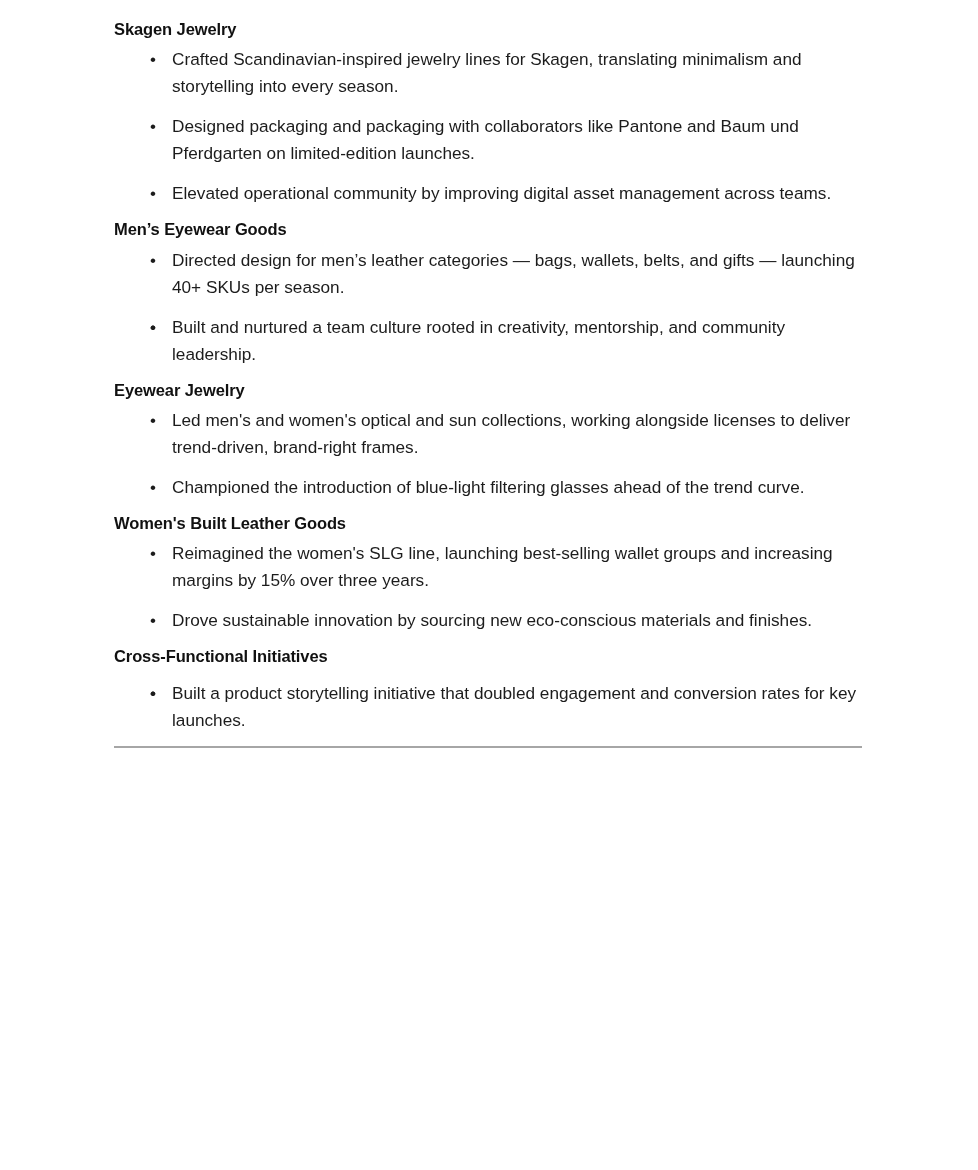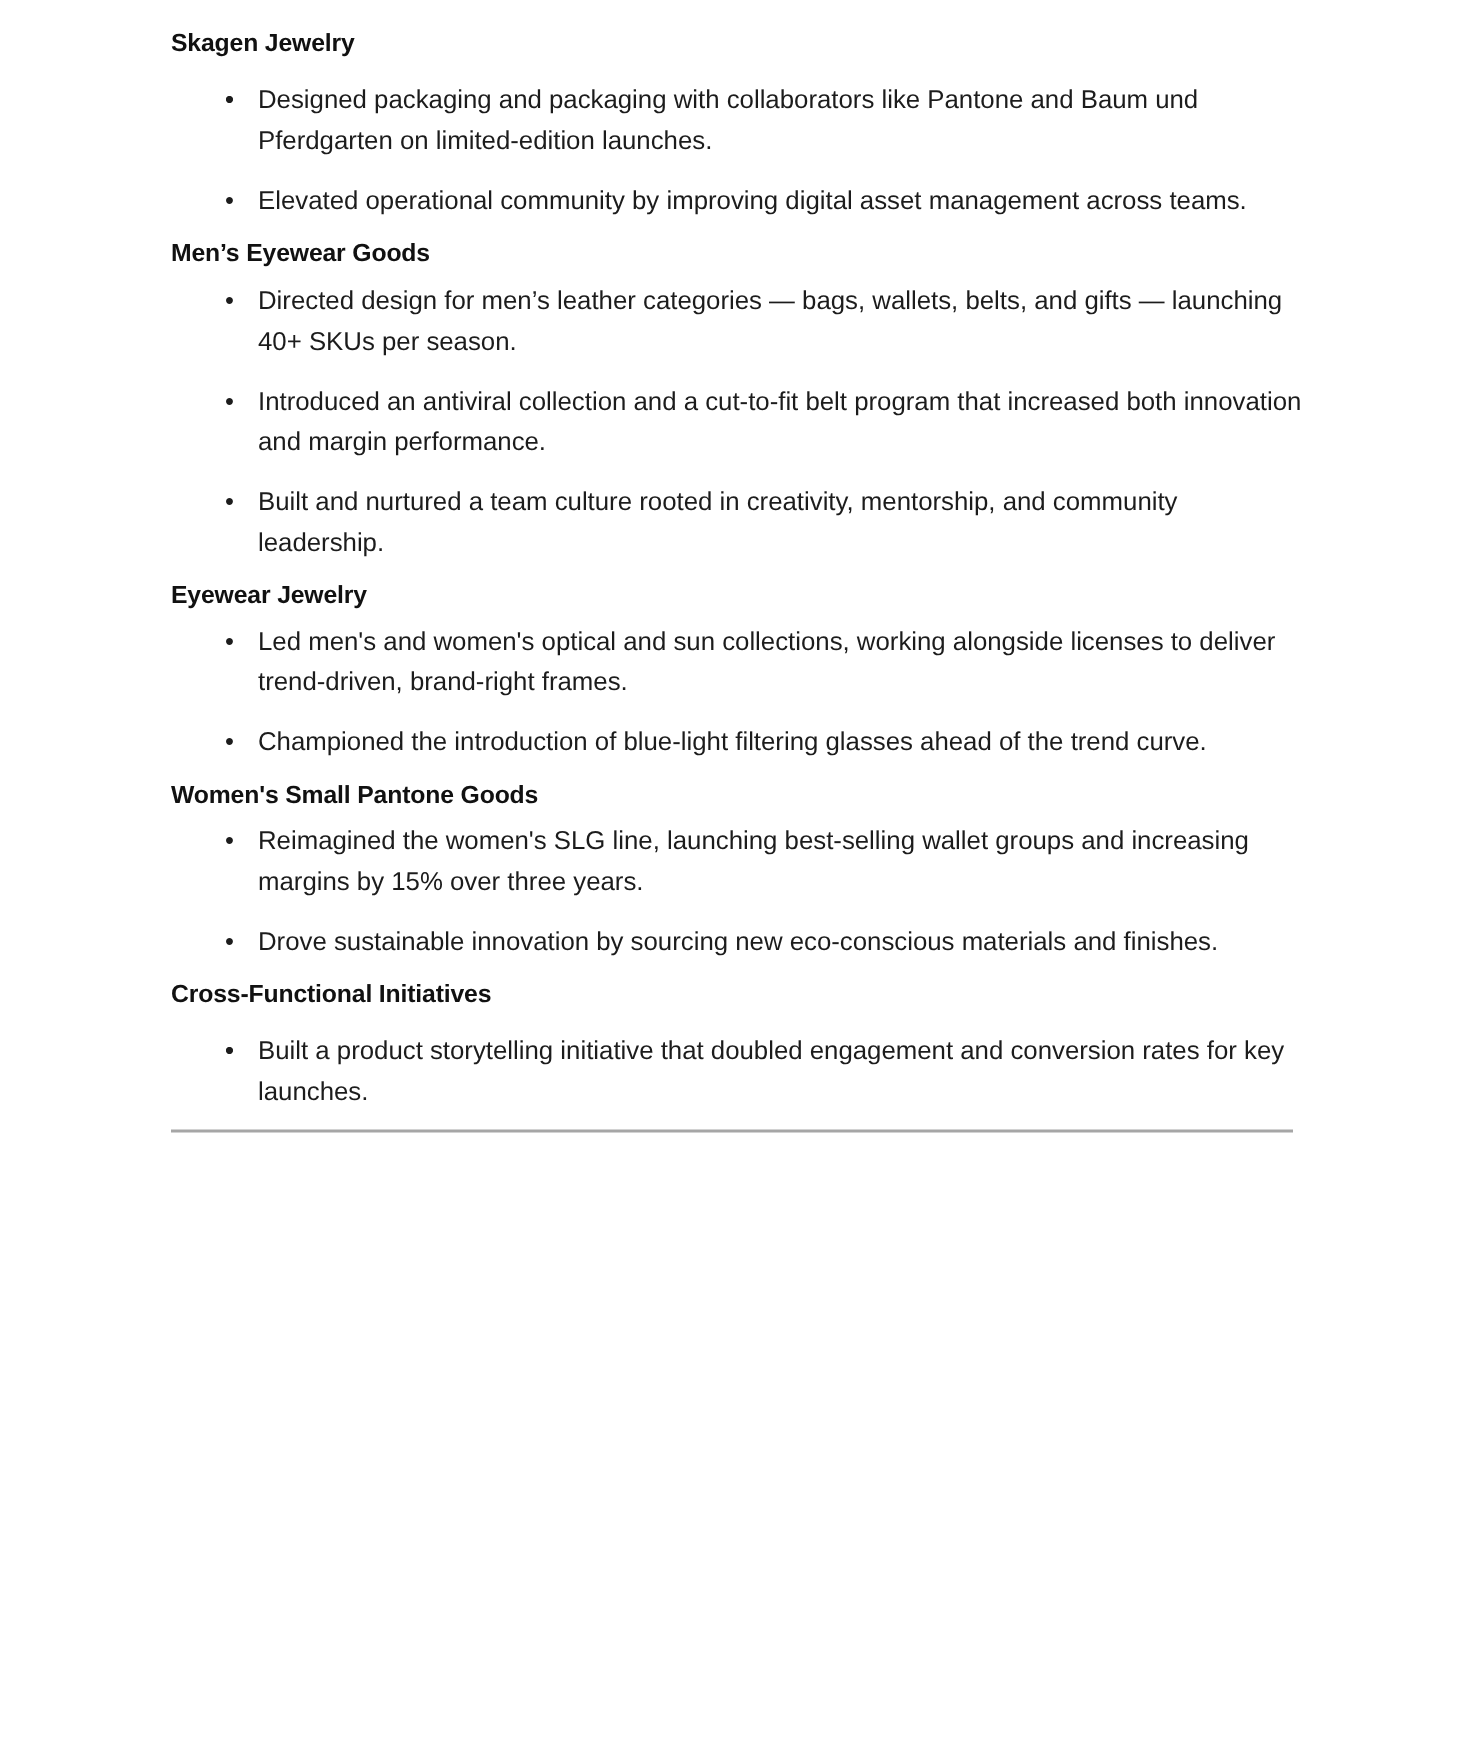--- a/index.html
+++ b/index.html
@@ -80,42 +80,42 @@
   }
 </style>
 </head>
 <body>
 
 <div class="page">
   <div class="doc-body" id="doc-body">
       <div class="section">
         <div class="section-heading">Skagen Jewelry</div>
         <ul class="bullets">
-          <li><span class="bullet-dot">•</span></li>
+          <li><span class="bullet-dot">•</span><span class="bullet-text">Crafted Scandinavian-inspired jewelry lines for Skagen, translating minimalism and storytelling into every season.</span></li>
           <li><span class="bullet-dot">•</span><span class="bullet-text">Designed packaging and packaging with collaborators like Pantone and Baum und Pferdgarten on limited-edition launches.</span></li>
           <li><span class="bullet-dot">•</span><span class="bullet-text">Elevated operational community by improving digital asset management across teams.</span></li>
         </ul>
       </div>
       <div class="section">
         <div class="section-heading">Men’s Eyewear Goods</div>
         <ul class="bullets">
           <li><span class="bullet-dot">•</span><span class="bullet-text">Directed design for men’s leather categories — bags, wallets, belts, and gifts — launching 40+ SKUs per season.</span></li>
-          <li><span class="bullet-dot">•</span><span class="bullet-text">Introduced an antiviral collection and a cut-to-fit belt program that increased both innovation and margin performance.</span></li>
+          <li><span class="bullet-dot">•</span></li>
           <li><span class="bullet-dot">•</span><span class="bullet-text">Built and nurtured a team culture rooted in creativity, mentorship, and community leadership.</span></li>
         </ul>
       </div>
       <div class="section">
         <div class="section-heading">Eyewear Jewelry</div>
         <ul class="bullets">
           <li><span class="bullet-dot">•</span><span class="bullet-text">Led men's and women's optical and sun collections, working alongside licenses to deliver trend-driven, brand-right frames.</span></li>
           <li><span class="bullet-dot">•</span><span class="bullet-text">Championed the introduction of blue-light filtering glasses ahead of the trend curve.</span></li>
         </ul>
       </div>
       <div class="section">
-        <div class="section-heading">Women's Small Pantone Goods</div>
+        <div class="section-heading">Women's Built Leather Goods</div>
         <ul class="bullets">
           <li><span class="bullet-dot">•</span><span class="bullet-text">Reimagined the women's SLG line, launching best-selling wallet groups and increasing margins by 15% over three years.</span></li>
           <li><span class="bullet-dot">•</span><span class="bullet-text">Drove sustainable innovation by sourcing new eco-conscious materials and finishes.</span></li>
         </ul>
       </div>
       <div class="section">
         <div class="section-heading">Cross-Functional Initiatives</div>
         <ul class="bullets">
           <li><span class="bullet-dot">•</span></li>
           <li><span class="bullet-dot">•</span><span class="bullet-text">Built a product storytelling initiative that doubled engagement and conversion rates for key launches.</span></li>

